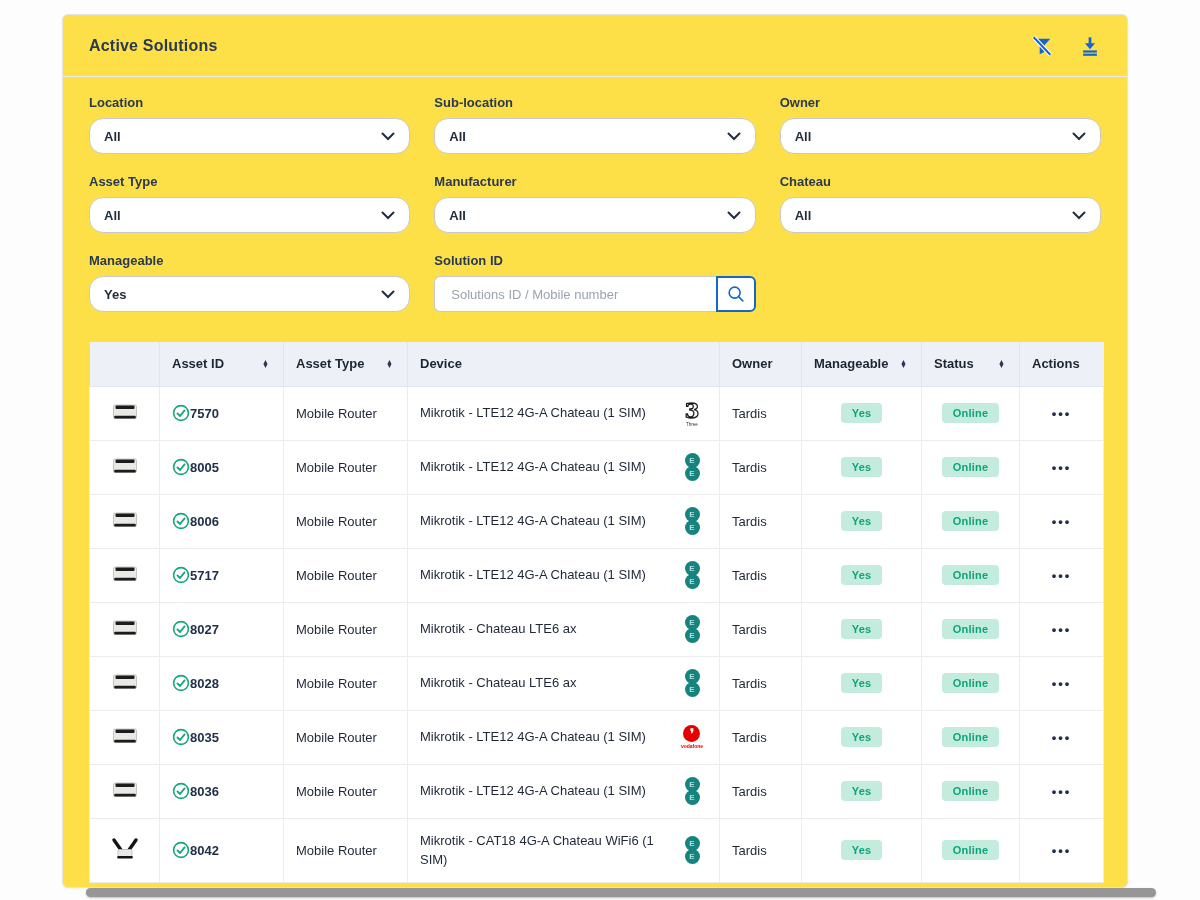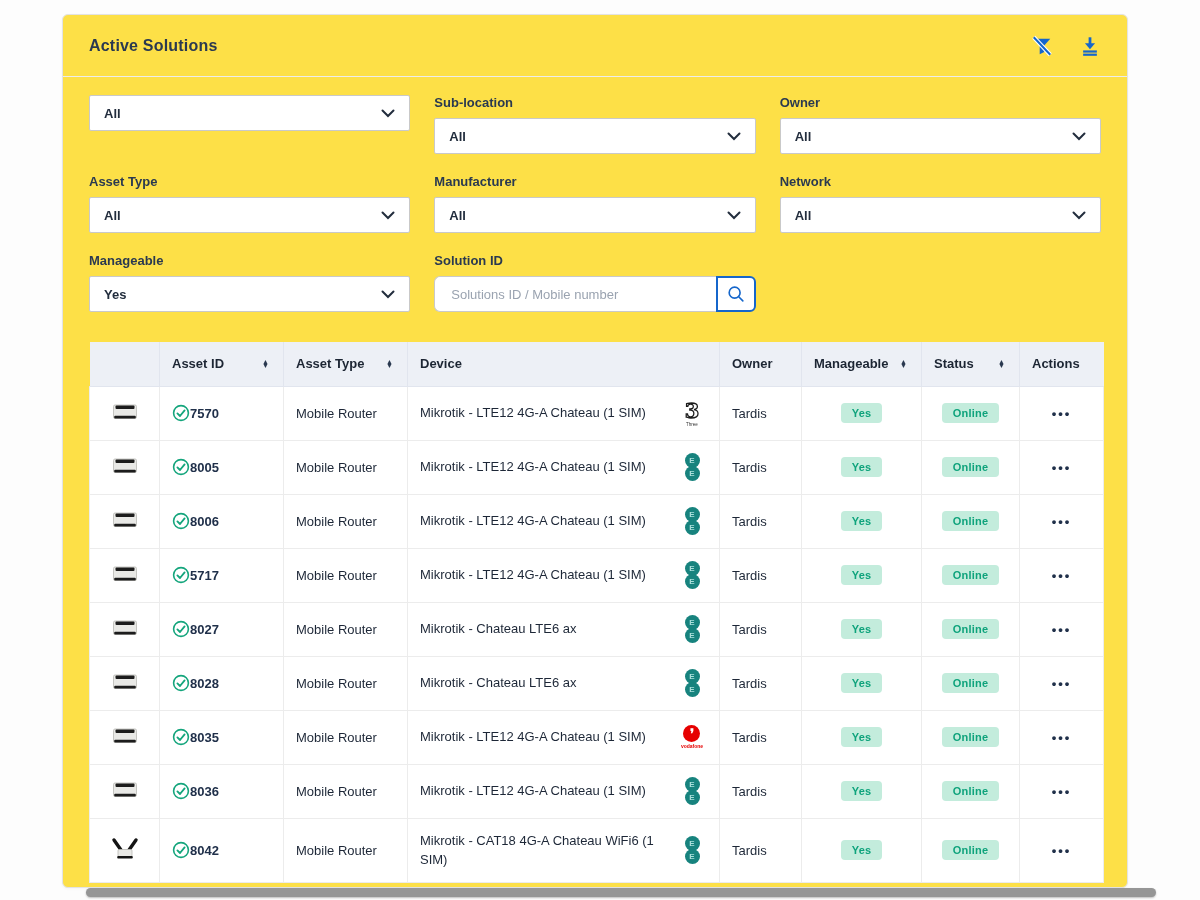--- a/index.html
+++ b/index.html
@@ -20,21 +20,21 @@
   .header-icons { display:flex; align-items:center; gap:26px; }
   .icon-btn { width:22px; height:22px; cursor:pointer; display:inline-flex; }
 
   
   .filters {
     padding:18px 26px 16px; display:grid; grid-template-columns:repeat(3,1fr);
     column-gap:24px; row-gap:20px;
   }
   .filter-label { font-size:13px; font-weight:700; color:#2a3950; margin-bottom:8px; }
   .select-box {
-    height:36px; border:1px solid #c9c9c9; border-radius:2px; background:#fff;
+    height:36px; border:1px solid #c9c9c9; border-radius:14px; background:#fff;
     display:flex; align-items:center; justify-content:space-between; padding:0 14px;
     font-size:13px; font-weight:600; color:#222d3d; cursor:pointer;
   }
   .search-group { display:flex; height:36px; }
   .search-input {
     flex:1; height:36px; border:1px solid #c9c9c9; border-right:none; border-radius:6px 0 0 6px;
     padding:0 16px; font-size:13px; color:#222d3d; font-family:"Liberation Sans", sans-serif; outline:none;
   }
   .search-input::placeholder { color:#9aa3b0; }
   .search-btn {
@@ -115,20 +115,21 @@
           <polygon points="6.5,9 17.5,9 12,15.5" fill="#1566cb"></polygon>
           <line x1="4.5" y1="18" x2="19.5" y2="18" stroke="#1566cb" stroke-width="2.4"></line>
           <line x1="4.5" y1="21.5" x2="19.5" y2="21.5" stroke="#1566cb" stroke-width="2.4"></line>
         </svg>
       </span>
     </div>
   </div>
 
   <div class="filters">
     <div>
+      <div class="filter-label">Location</div>
       <div class="select-box">
         <span>All</span>
         <svg width="14" height="9" viewBox="0 0 14 9">
             <polyline points="1.5,1.5 7,7 12.5,1.5" fill="none" stroke="#222d3d" stroke-width="2" stroke-linecap="round"></polyline>
           </svg>
       </div>
     </div>
     <div>
       <div class="filter-label">Sub-location</div>
       <div class="select-box">
@@ -159,21 +160,21 @@
     <div>
       <div class="filter-label">Manufacturer</div>
       <div class="select-box">
         <span>All</span>
         <svg width="14" height="9" viewBox="0 0 14 9">
             <polyline points="1.5,1.5 7,7 12.5,1.5" fill="none" stroke="#222d3d" stroke-width="2" stroke-linecap="round"></polyline>
           </svg>
       </div>
     </div>
     <div>
-      <div class="filter-label">Network</div>
+      <div class="filter-label">Chateau</div>
       <div class="select-box">
         <span>All</span>
         <svg width="14" height="9" viewBox="0 0 14 9">
             <polyline points="1.5,1.5 7,7 12.5,1.5" fill="none" stroke="#222d3d" stroke-width="2" stroke-linecap="round"></polyline>
           </svg>
       </div>
     </div>
     <div>
       <div class="filter-label">Manageable</div>
       <div class="select-box">

